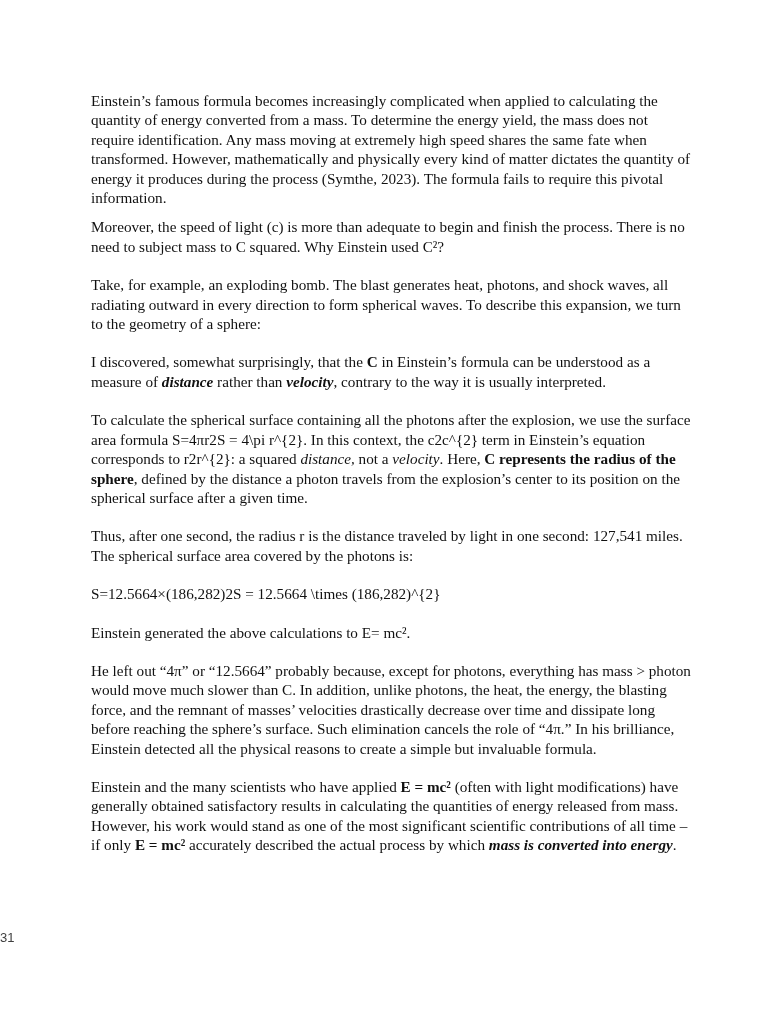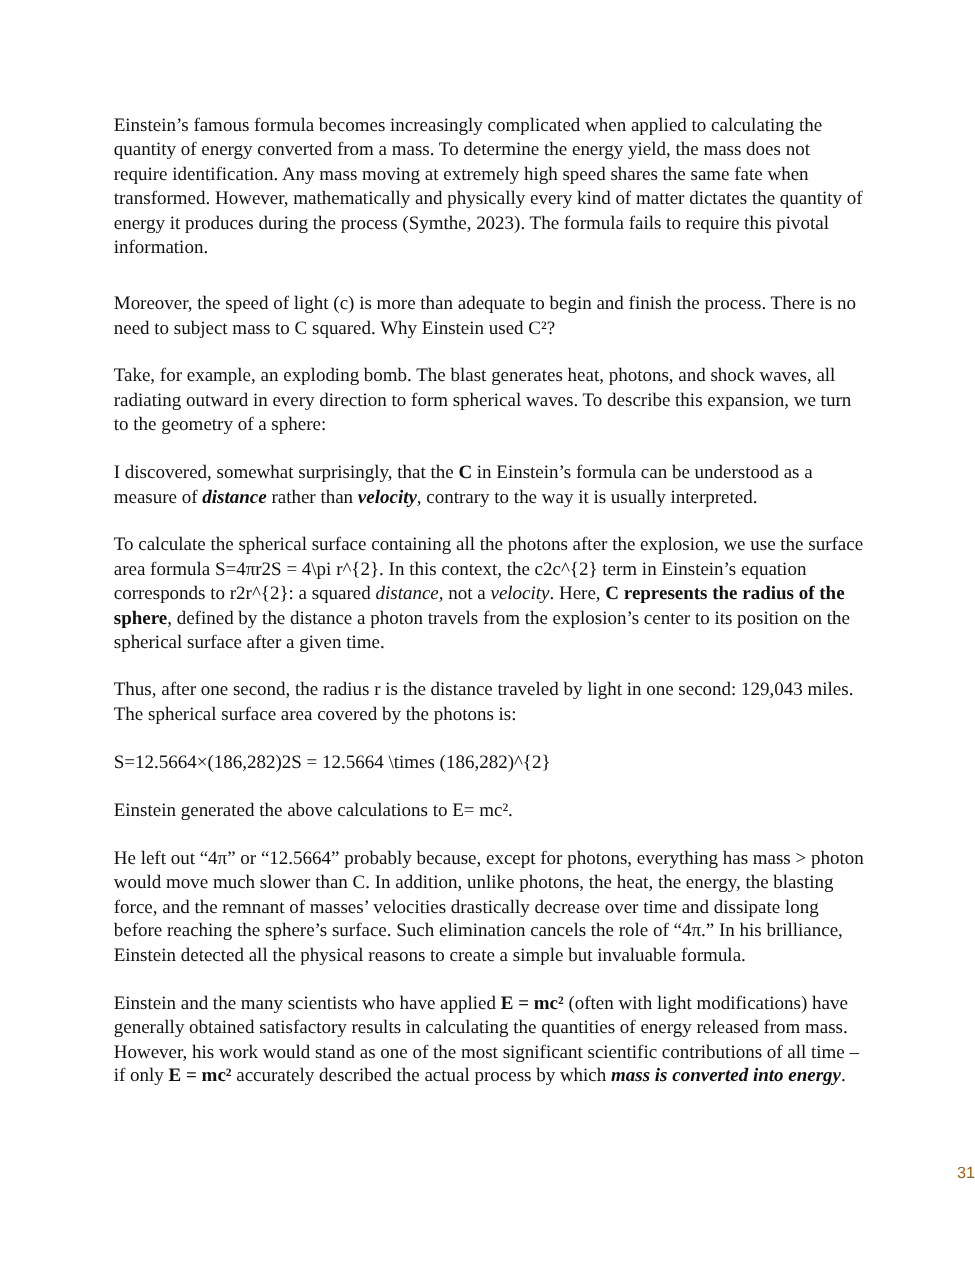--- a/index.html
+++ b/index.html
@@ -5,46 +5,46 @@
     html, body { margin: 0; padding: 0; background: #ffffff; }
     body { width: 780px; height: 1010px; position: relative; overflow: hidden; }
     .page {
       position: absolute; left: 0; top: 0; width: 780px; height: 1010px;
       background: #ffffff; color: #111111;
       font-family: "Liberation Serif", serif;
       font-size: 15.2px; line-height: 19.4px;
     }
     .content { position: absolute; left: 91px; top: 91px; width: 600px; }
     p { margin: 0; }
-    .gap-s { margin-top: 26px; }
+    .gap-s { margin-top: 10px; }
     .gap { margin-top: 19px; }
     b { font-weight: bold; }
     .page-number {
-      position: absolute; left: 0; width: 780px; top: 928px; text-align: right;
-      font-family: "Liberation Sans", sans-serif; font-size: 13px; color: #a16207;
+      position: absolute; left: 0; width: 780px; top: 928px; text-align: left;
+      font-family: "Liberation Sans", sans-serif; font-size: 13px; color: #404040;
     }
   </style>
 </head>
 <body>
 
 <div class="page">
   <div class="content">
 
     <p>Einstein’s famous formula becomes increasingly complicated when applied to calculating the quantity of energy converted from a mass. To determine the energy yield, the mass does not require identification. Any mass moving at extremely high speed shares the same fate when transformed. However, mathematically and physically every kind of matter dictates the quantity of energy it produces during the process (Symthe, 2023). The formula fails to require this pivotal information.</p>
 
     <p class="gap-s">Moreover, the speed of light (c) is more than adequate to begin and finish the process. There is no need to subject mass to C squared. Why Einstein used C²?</p>
 
     <p class="gap">Take, for example, an exploding bomb. The blast generates heat, photons, and shock waves, all radiating outward in every direction to form spherical waves. To describe this expansion, we turn to the geometry of a sphere:</p>
 
     <p class="gap"><span>I discovered, somewhat surprisingly, that the </span><b>C</b><span> in Einstein’s formula can be understood as a measure of </span><b><i>distance</i></b><span> rather than </span><b><i>velocity</i></b><span>, contrary to the way it is usually interpreted.</span></p>
 
 
     <p class="gap"><span>To calculate the spherical surface containing all the photons after the explosion, we use the surface area formula S=4πr2S = 4\pi r^{2}. In this context, the c2c^{2} term in Einstein’s equation corresponds to r2r^{2}: a squared </span><i>distance,</i><span> not a </span><i>velocity</i><span>. Here, </span><b>C represents the radius of the sphere</b><span>, defined by the distance a photon travels from the explosion’s center to its position on the spherical surface after a given time.</span></p>
 
-    <p class="gap">Thus, after one second, the radius r is the distance traveled by light in one second: 129,043 miles. The spherical surface area covered by the photons is:</p>
+    <p class="gap">Thus, after one second, the radius r is the distance traveled by light in one second: 127,541 miles. The spherical surface area covered by the photons is:</p>
 
     <p class="gap">S=12.5664×(186,282)2S = 12.5664 \times (186,282)^{2}</p>
 
     <p class="gap">Einstein generated the above calculations to E= mc².</p>
 
     <p class="gap">He left out “4π” or “12.5664” probably because, except for photons, everything has mass &gt; photon would move much slower than C. In addition, unlike photons, the heat, the energy, the blasting force, and the remnant of masses’ velocities drastically decrease over time and dissipate long before reaching the sphere’s surface. Such elimination cancels the role of “4π.” In his brilliance, Einstein detected all the physical reasons to create a simple but invaluable formula.</p>
 
     <p class="gap"><span>Einstein and the many scientists who have applied </span><b>E = mc²</b><span> (often with light modifications) have generally obtained satisfactory results in calculating the quantities of energy released from mass. However, his work would stand as one of the most significant scientific contributions of all time – if only </span><b>E = mc²</b><span> accurately described the actual process by which </span><b><i>mass is converted into energy</i></b><span>.</span></p>
 
 

